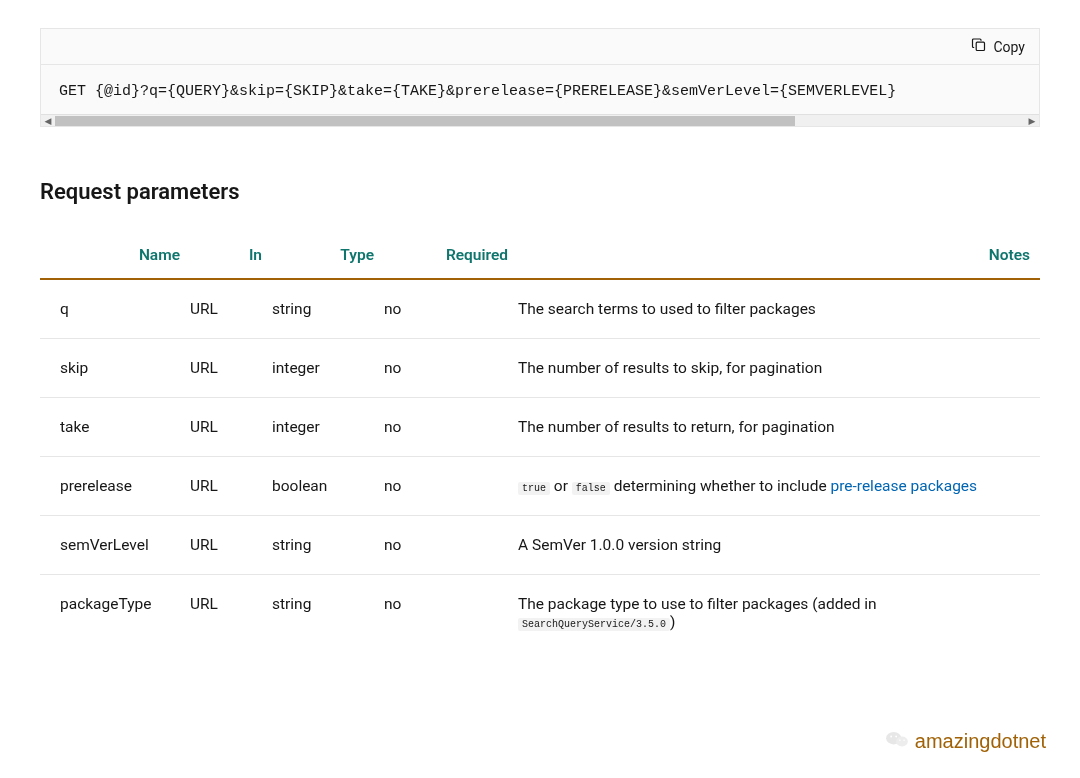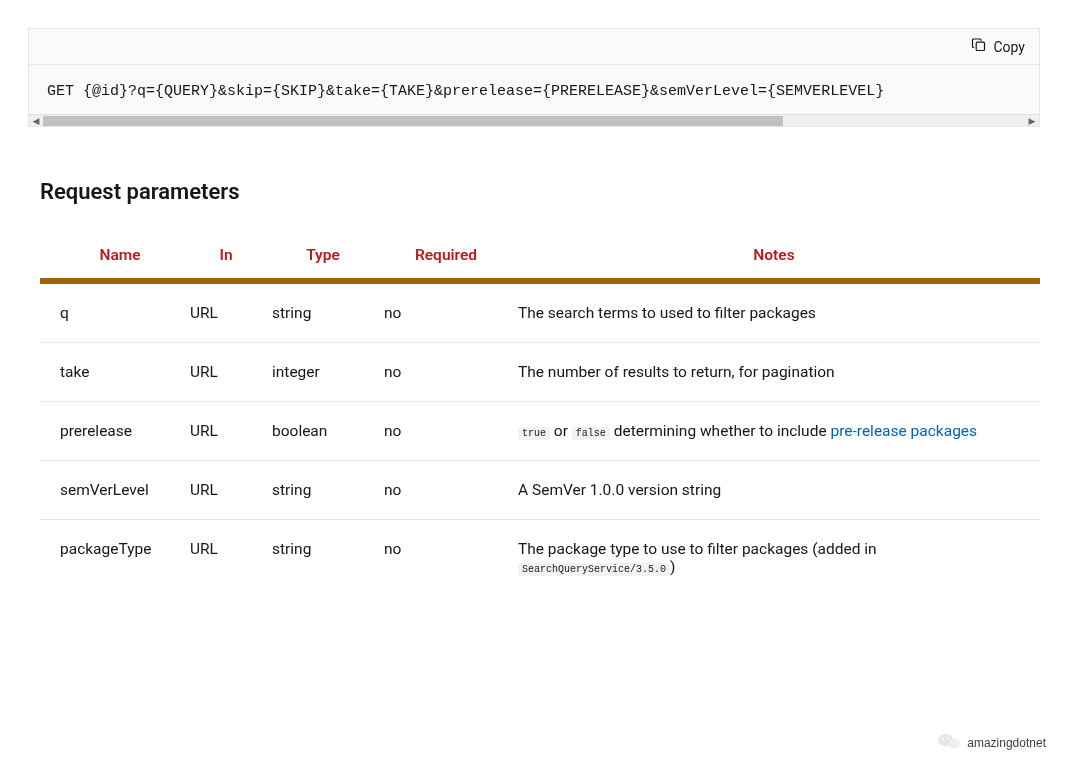--- a/index.html
+++ b/index.html
@@ -5,21 +5,21 @@
     * { box-sizing: border-box; margin: 0; padding: 0; }
     body {
       font-family: "Segoe UI", -apple-system, BlinkMacSystemFont, Roboto, "Helvetica Neue", sans-serif;
       color: #171717;
       background: #fff;
       padding: 0;
       width: 1080px;
     }
     .code-block-wrapper {
       border: 1px solid #e6e6e6;
-      margin: 28px 40px 0 28px;
+      margin: 28px 40px 0 40px;
       background: #eab308;
       position: relative;
     }
     .code-header {
       display: flex;
       justify-content: flex-end;
       border-bottom: 1px solid #e6e6e6;
       background: #fafafa;
     }
     .copy-btn {
@@ -81,25 +81,25 @@
       margin: 52px 40px 28px 40px;
       color: #171717;
     }
     table.params {
       border-collapse: collapse;
       width: calc(100% - 80px);
       margin: 0 40px;
       font-size: 15.5px;
     }
     table.params th {
-      text-align: center;
+      text-align: right;
       font-weight: 600;
       padding: 14px 10px 14px 0;
-      border-bottom: 6px solid #a16207;
-      color: #b91c1c;
+      border-bottom: 2px solid #a16207;
+      color: #0f766e;
     }
     table.params th:first-child,
     table.params td:first-child { padding-left: 20px; }
     table.params td {
       padding: 20px 10px 20px 0;
       border-bottom: 1px solid #e6e6e6;
       vertical-align: top;
       color: #171717;
     }
     table.params tbody tr:last-child td { border-bottom: none; }
@@ -119,22 +119,22 @@
       color: #0065b3;
       text-decoration: none;
     }
     .watermark {
       position: fixed;
       right: 34px;
       bottom: 24px;
       display: flex;
       align-items: center;
       gap: 6px;
-      color: #404040;
-      font-size: 12px;
+      color: #a16207;
+      font-size: 20px;
       font-family: Arial, sans-serif;
       pointer-events: none;
     }
     .watermark svg { width: 24px; height: 20px; opacity: 0.45; }
   </style>
 </head>
 <body>
 
 <div class="code-block-wrapper">
   <div class="code-header">
@@ -172,20 +172,27 @@
   </thead>
   <tbody>
     <tr>
       <td>q</td>
       <td>URL</td>
       <td>string</td>
       <td>no</td>
       <td>The search terms to used to filter packages</td>
     </tr>
     <tr>
+      <td>skip</td>
+      <td>URL</td>
+      <td>integer</td>
+      <td>no</td>
+      <td>The number of results to skip, for pagination</td>
+    </tr>
+    <tr>
       <td>take</td>
       <td>URL</td>
       <td>integer</td>
       <td>no</td>
       <td>The number of results to return, for pagination</td>
     </tr>
     <tr>
       <td>prerelease</td>
       <td>URL</td>
       <td>boolean</td>

